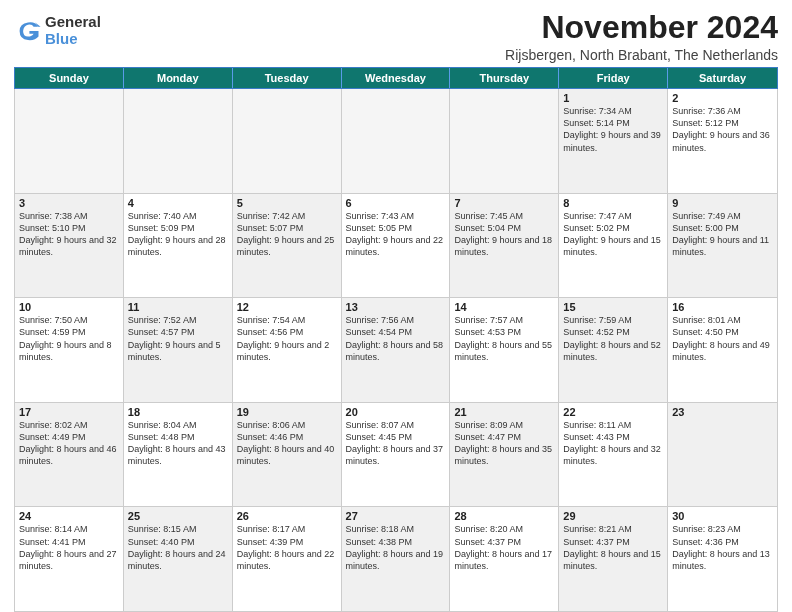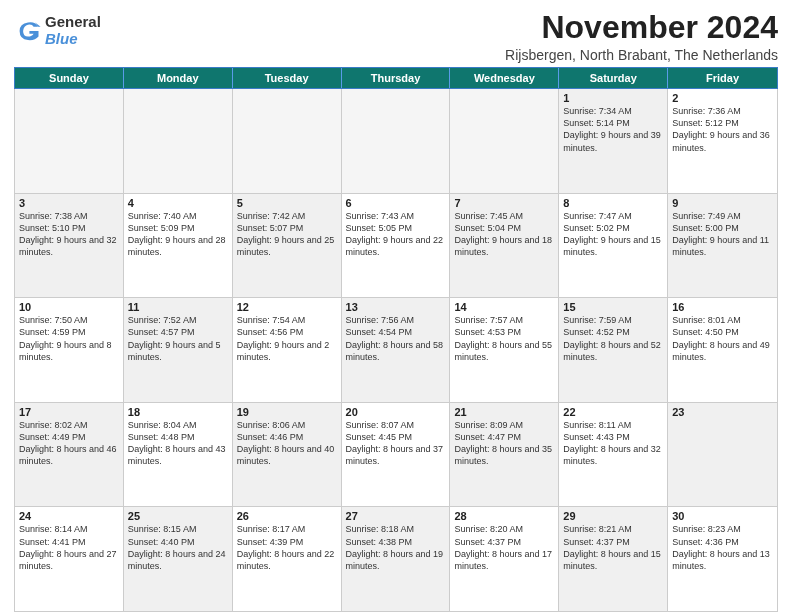--- a/index.html
+++ b/index.html
@@ -35,21 +35,20 @@
     }
     .logo-general {
       font-size: 15px;
       font-weight: bold;
       color: #333;
     }
     .logo-blue {
       font-size: 15px;
       font-weight: bold;
       color: #4a90d9;
-      font-style: italic;
     }
     .logo-icon {
       width: 28px;
       height: 28px;
       margin-right: 3px;
     }
     .title-block {
       text-align: right;
     }
     .month-title {
@@ -142,24 +141,24 @@
       <div class="month-title">November 2024</div>
       <div class="location">Rijsbergen, North Brabant, The Netherlands</div>
     </div>
   </div>
 
   <div class="calendar">
     <div class="cal-header">
     <div class="cal-header-cell">Sunday</div>
         <div class="cal-header-cell">Monday</div>
         <div class="cal-header-cell">Tuesday</div>
+        <div class="cal-header-cell">Wednesday</div>
         <div class="cal-header-cell">Thursday</div>
-        <div class="cal-header-cell">Wednesday</div>
+        <div class="cal-header-cell">Friday</div>
         <div class="cal-header-cell">Saturday</div>
-        <div class="cal-header-cell">Friday</div>
       </div>
     <div class="cal-body">
     <div class="cal-row">
           <div class="cal-cell empty"></div>
           <div class="cal-cell empty"></div>
           <div class="cal-cell empty"></div>
           <div class="cal-cell empty"></div>
           <div class="cal-cell empty"></div>
           <div class="cal-cell shaded">
             <div class="day-num">1</div>

